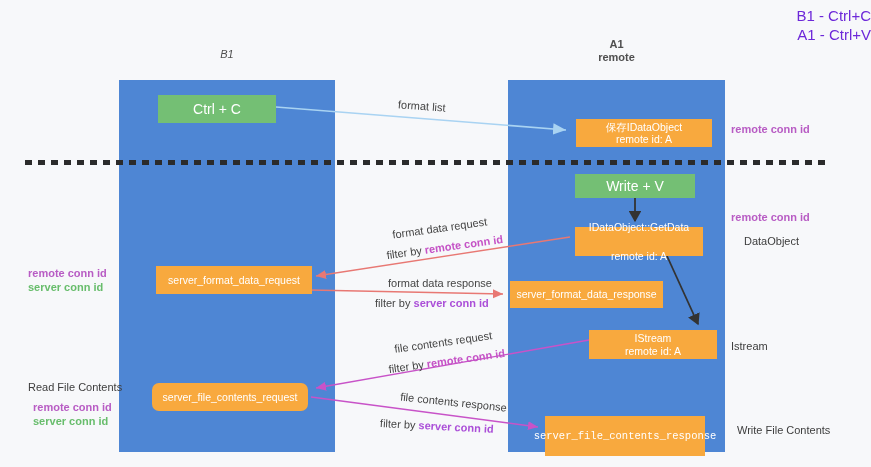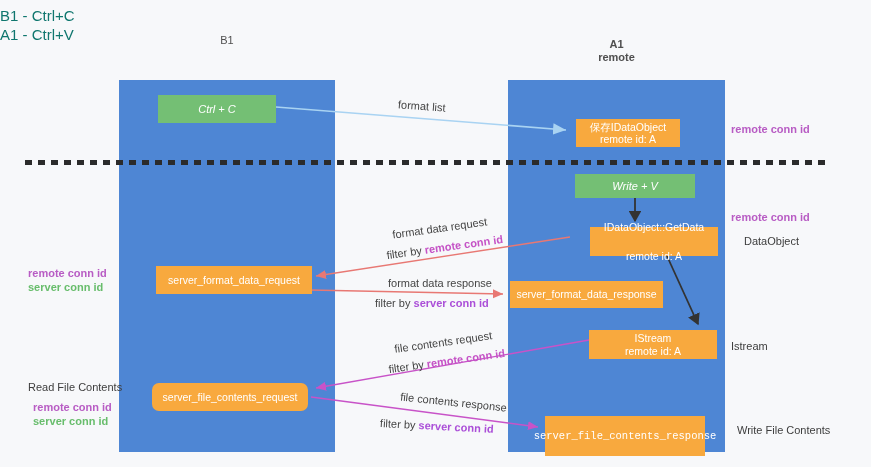--- a/index.html
+++ b/index.html
@@ -1,31 +1,31 @@
 <!DOCTYPE html>
 <html><head>
 <meta charset="utf-8">
 <style>
   html,body{margin:0;padding:0;background:#f7f8fa;}
   .canvas{position:relative;width:871px;height:467px;background:#f7f8fa;overflow:hidden;
           font-family:"Liberation Sans", sans-serif;}
-  .title{position:absolute;left:0;top:6px;width:871px;text-align:left;
-         font-size:15px;line-height:19px;color:#0f766e;}
+  .title{position:absolute;left:0;top:6px;width:871px;text-align:right;
+         font-size:15px;line-height:19px;color:#6d28d9;}
   .col{position:absolute;top:80px;height:372px;background:#4e86d4;}
   .col-left{left:119px;width:216px;}
   .col-right{left:508px;width:217px;}
   .col-header{position:absolute;text-align:center;font-size:11px;line-height:13px;color:#4f4f4f;}
-  .hdr-left{left:119px;top:34px;width:216px;}
+  .hdr-left{left:119px;top:48px;width:216px;font-style:italic;}
   .hdr-right{left:508px;top:38px;width:217px;font-weight:bold;}
   .dashline{position:absolute;left:25px;top:160px;width:805px;height:5px;
             background:repeating-linear-gradient(90deg,#2b2b2b 0 7px,transparent 7px 13px);z-index:4;}
   svg.overlay{position:absolute;left:0;top:0;z-index:2;pointer-events:none;}
   .node{position:absolute;z-index:3;display:flex;flex-direction:column;align-items:center;
         justify-content:center;color:#fff;text-align:center;}
-  .green{background:#74bf74;font-size:11px;font-style:italic;}
+  .green{background:#74bf74;font-size:14px;}
   .orange{background:#f8a93e;font-size:10.5px;line-height:12.5px;}
   .lbl{position:absolute;font-size:11px;color:#454545;white-space:nowrap;z-index:3;}
   .bold-purple{color:#b85cc4;font-weight:bold;font-size:11px;}
   .bold-green{color:#68bd6c;font-weight:bold;font-size:11px;}
   .f-remote{color:#c553c6;font-weight:bold;}
   .f-server{color:#ab4fd8;font-weight:bold;}
   .dark{color:#3d3d3d;}
 </style>
 </head>
 <body>
@@ -71,30 +71,30 @@
     <path d="M570,237 L316,276" stroke="#e87873" stroke-width="1.4" fill="none" marker-end="url(#m-salmon)"></path>
     <path d="M310,290 L503,294" stroke="#e87873" stroke-width="1.4" fill="none" marker-end="url(#m-salmon)"></path>
     <path d="M589,340 L316,388" stroke="#c853c8" stroke-width="1.4" fill="none" marker-end="url(#m-magenta)"></path>
     <path d="M311,397 L538,427" stroke="#c853c8" stroke-width="1.4" fill="none" marker-end="url(#m-magenta)"></path>
   </svg>
 
   <div class="node green" style="left:158px;top:95px;width:118px;height:28px;">
     <span>Ctrl + C</span>
   </div>
 
-  <div class="node orange" style="left:576px;top:119px;width:104px;height:28px;">
+  <div class="node orange" style="left:576px;top:119px;width:136px;height:28px;">
     <span>保存IDataObject</span>
     <span>remote id: A</span>
   </div>
 
   <div class="node green" style="left:575px;top:174px;width:120px;height:24px;">
     <span>Write + V</span>
   </div>
 
-  <div class="node orange" style="left:590px;top:227px;width:128px;height:29px;gap:16px;">
+  <div class="node orange" style="left:575px;top:227px;width:128px;height:29px;gap:16px;">
     <span>IDataObject::GetData</span>
     <span>remote id: A</span>
   </div>
 
   <div class="node orange" style="left:156px;top:266px;width:156px;height:28px;">
     <span>server_format_data_request</span>
   </div>
 
   <div class="node orange" style="left:510px;top:281px;width:153px;height:27px;">
     <span>server_format_data_response</span>

